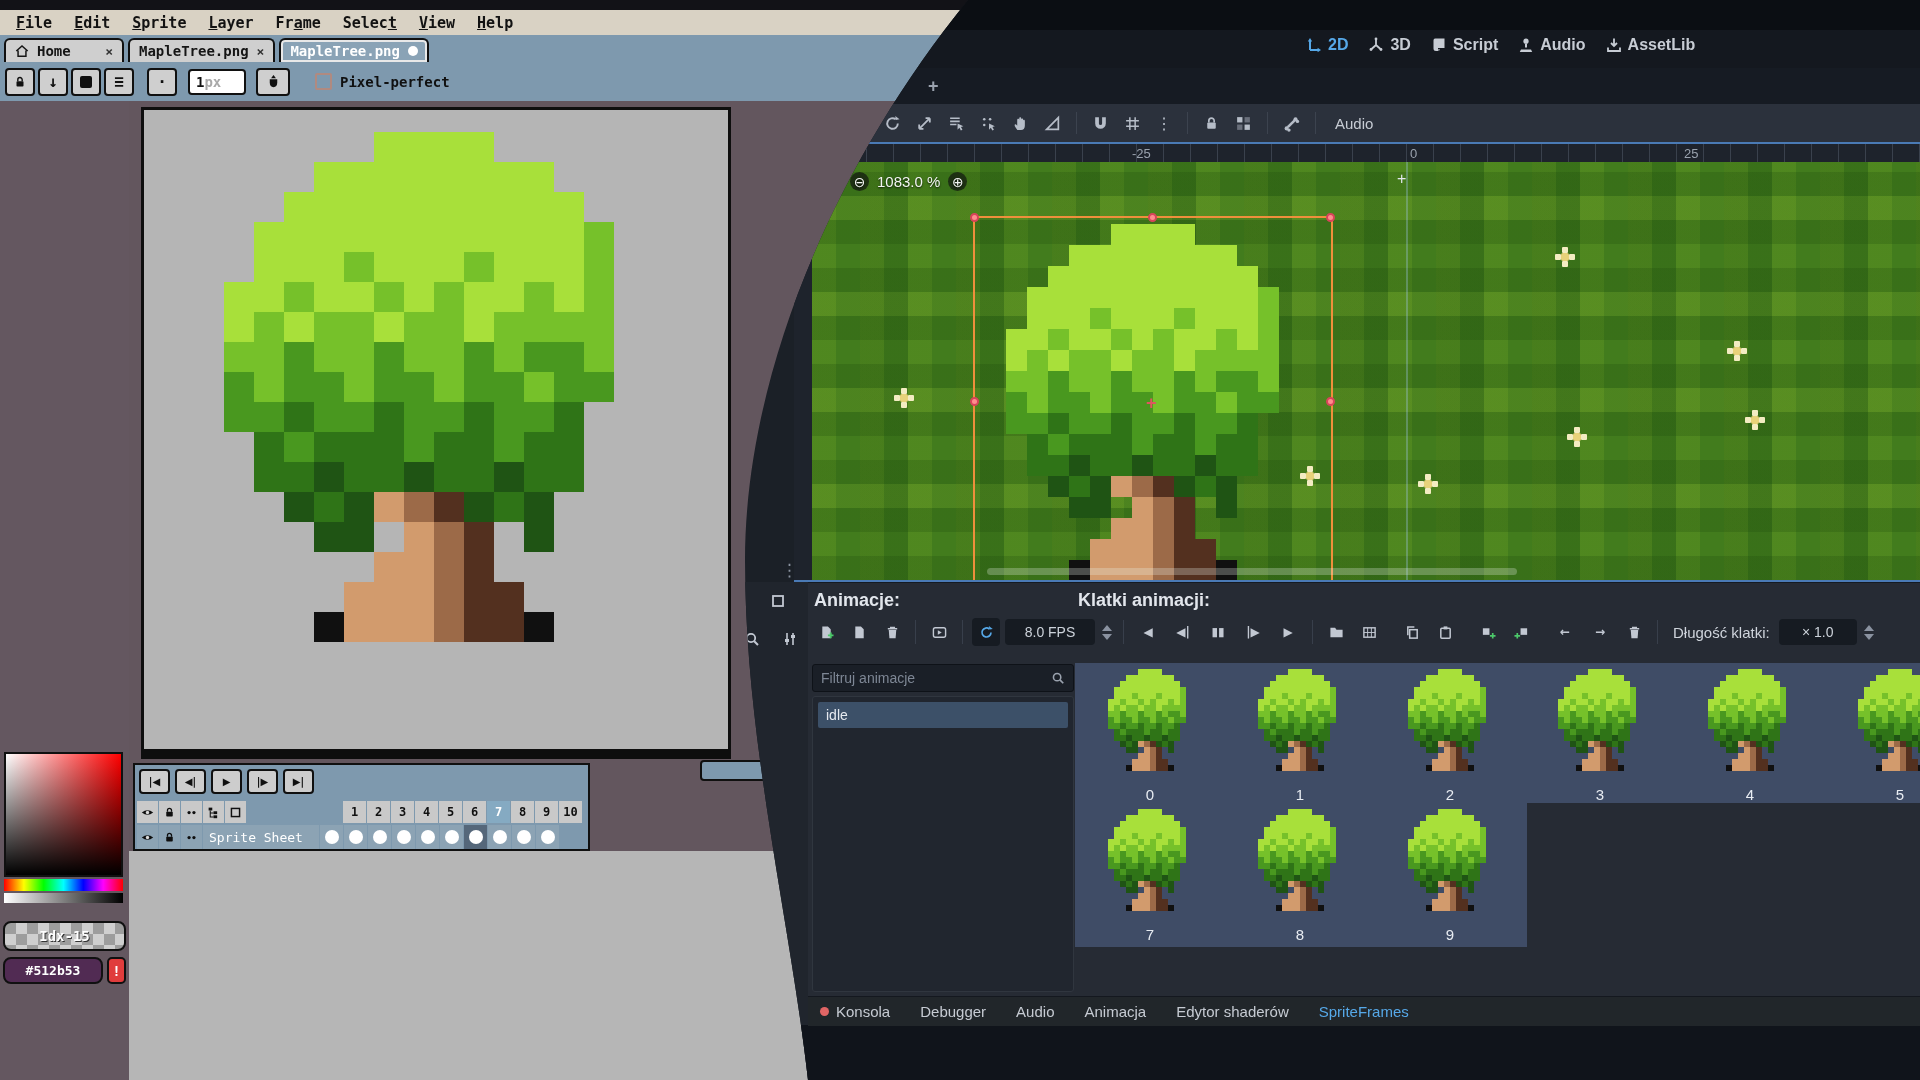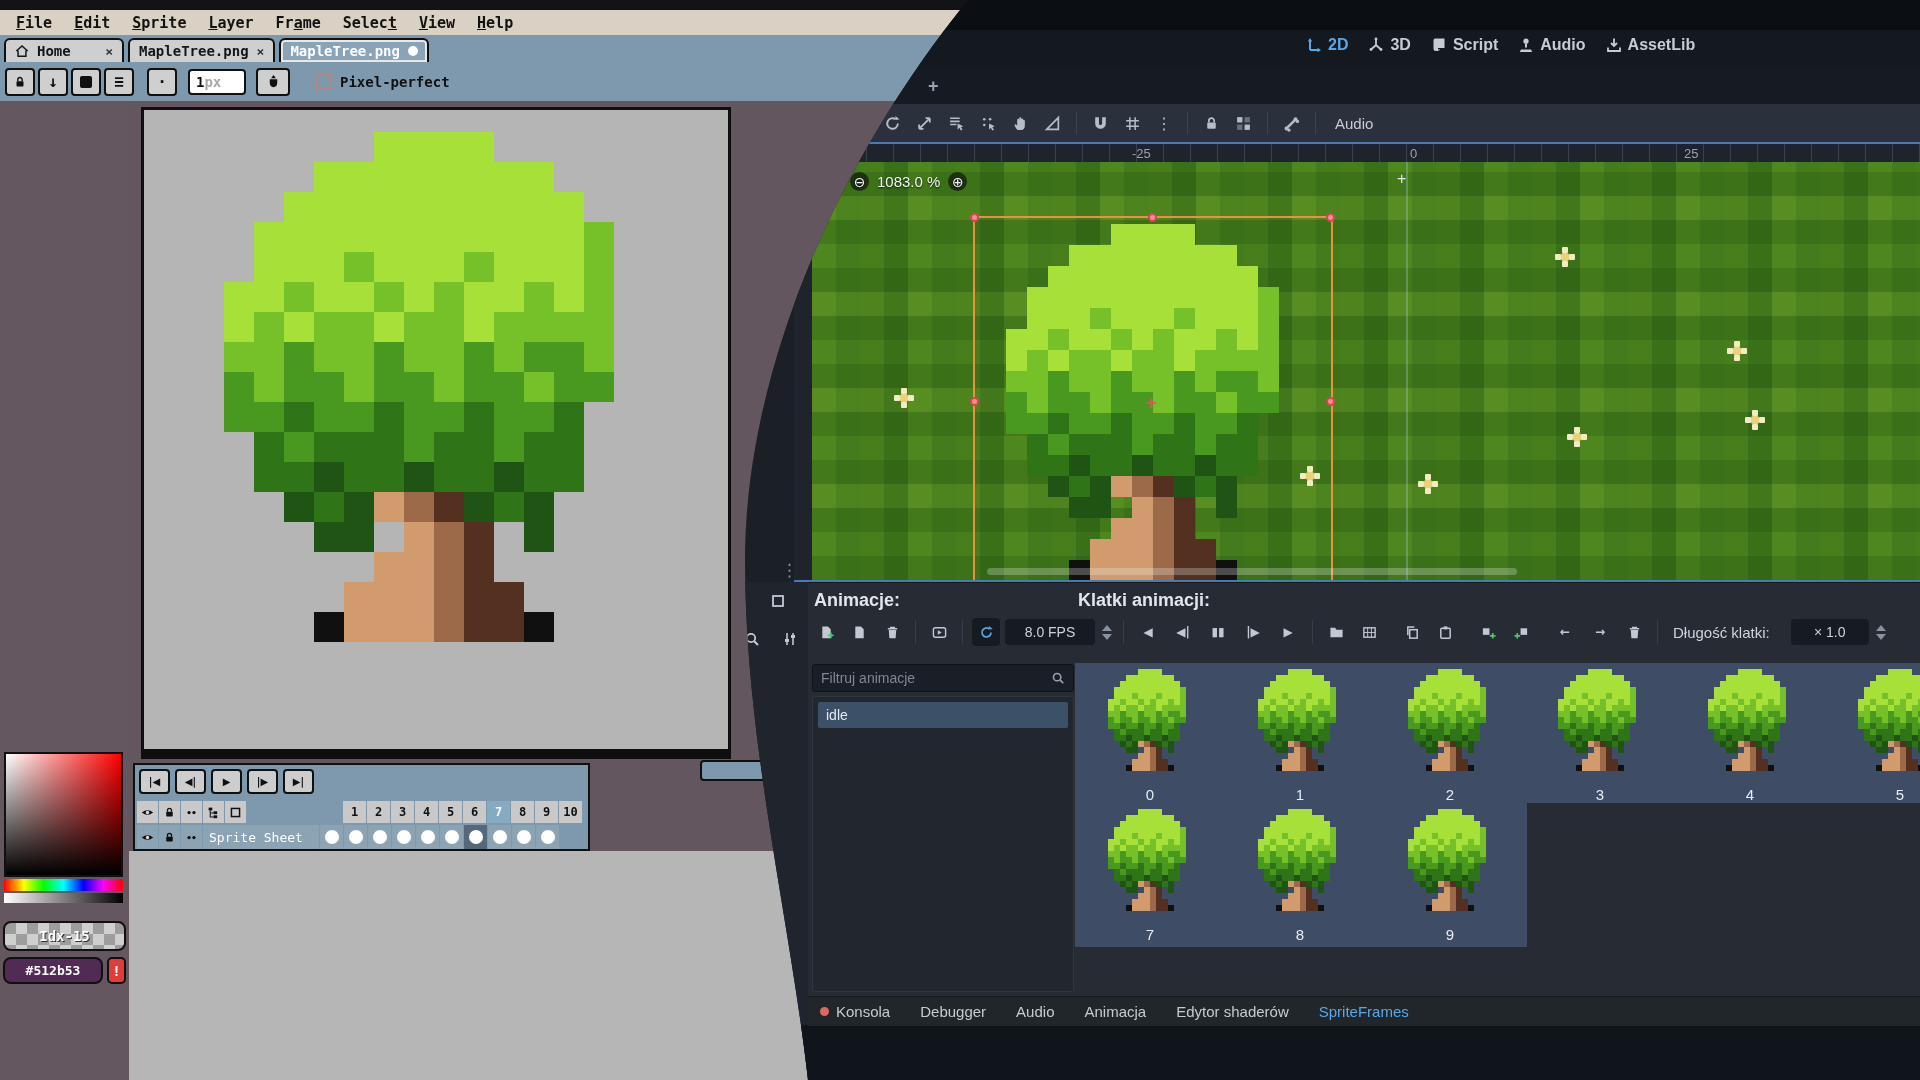--- a/index.html
+++ b/index.html
@@ -108,21 +108,21 @@
   .gd-ptools{position:absolute;left:4px;top:32px;right:4px;height:34px;display:flex;align-items:center;gap:5px;}
   .gd-tbtn{width:28px;height:28px;display:flex;align-items:center;justify-content:center;color:#c2c8d2;border-radius:4px;}
   .gd-tbtn .ic{width:15px;height:15px;}
   .gd-tbtn.textb{font-family:"DejaVu Sans",sans-serif;font-size:12px;font-weight:bold;width:30px;}
   .gd-tbtn.activeb{background:#161b22;color:#56a8e8;}
   .gd-valbox{height:26px;background:#161b22;border-radius:4px;color:#ccd2da;font-size:14px;display:flex;align-items:center;justify-content:center;padding:0 8px;}
   .gd-spin{display:flex;flex-direction:column;gap:3px;margin:0 2px;}
   .tri-u{width:0;height:0;border-left:5px solid transparent;border-right:5px solid transparent;border-bottom:6px solid #8a92a0;}
   .tri-d{width:0;height:0;border-left:5px solid transparent;border-right:5px solid transparent;border-top:6px solid #8a92a0;}
   .gd-psep{width:1px;height:24px;background:#383f4b;margin:0 4px;}
-  .gd-durlabel{font-size:15px;color:#cfd4dc;margin:0 16px 0 6px;white-space:nowrap;}
+  .gd-durlabel{font-size:15px;color:#cfd4dc;margin:0 4px 0 6px;white-space:nowrap;}
   .gd-search{position:absolute;left:4px;top:81px;width:262px;height:28px;background:#1a1f27;border:1px solid #0e1218;border-radius:3px;display:flex;align-items:center;padding:0 8px;box-sizing:border-box;color:#7e8795;font-size:14px;}
   .gd-search .ic{margin-left:auto;width:14px;height:14px;color:#9aa2ae;}
   .gd-list{position:absolute;left:4px;top:113px;width:262px;height:296px;background:#21262f;border:1px solid #30363f;border-radius:3px;box-sizing:border-box;}
   .gd-listitem{margin:5px;height:26px;background:#3c5068;color:#e6eaf0;font-size:14px;display:flex;align-items:center;padding-left:8px;border-radius:2px;}
   .gd-slate1{position:absolute;left:267px;top:80px;width:845px;height:140px;background:#3f4c66;}
   .gd-slate2{position:absolute;left:267px;top:220px;width:452px;height:144px;background:#3f4c66;}
   .gd-fcell{position:absolute;width:150px;height:136px;text-align:center;}
   .gd-fcell .num{position:absolute;left:0;right:0;bottom:0;color:#e8ecf2;font-size:15px;}
   .gd-fcell svg{margin-top:2px;}
   .gd-bottomtabs{position:absolute;left:0;top:413px;width:1112px;height:30px;background:#21262a;border-top:1px solid #14181f;display:flex;align-items:center;gap:30px;padding-left:12px;box-sizing:border-box;}

